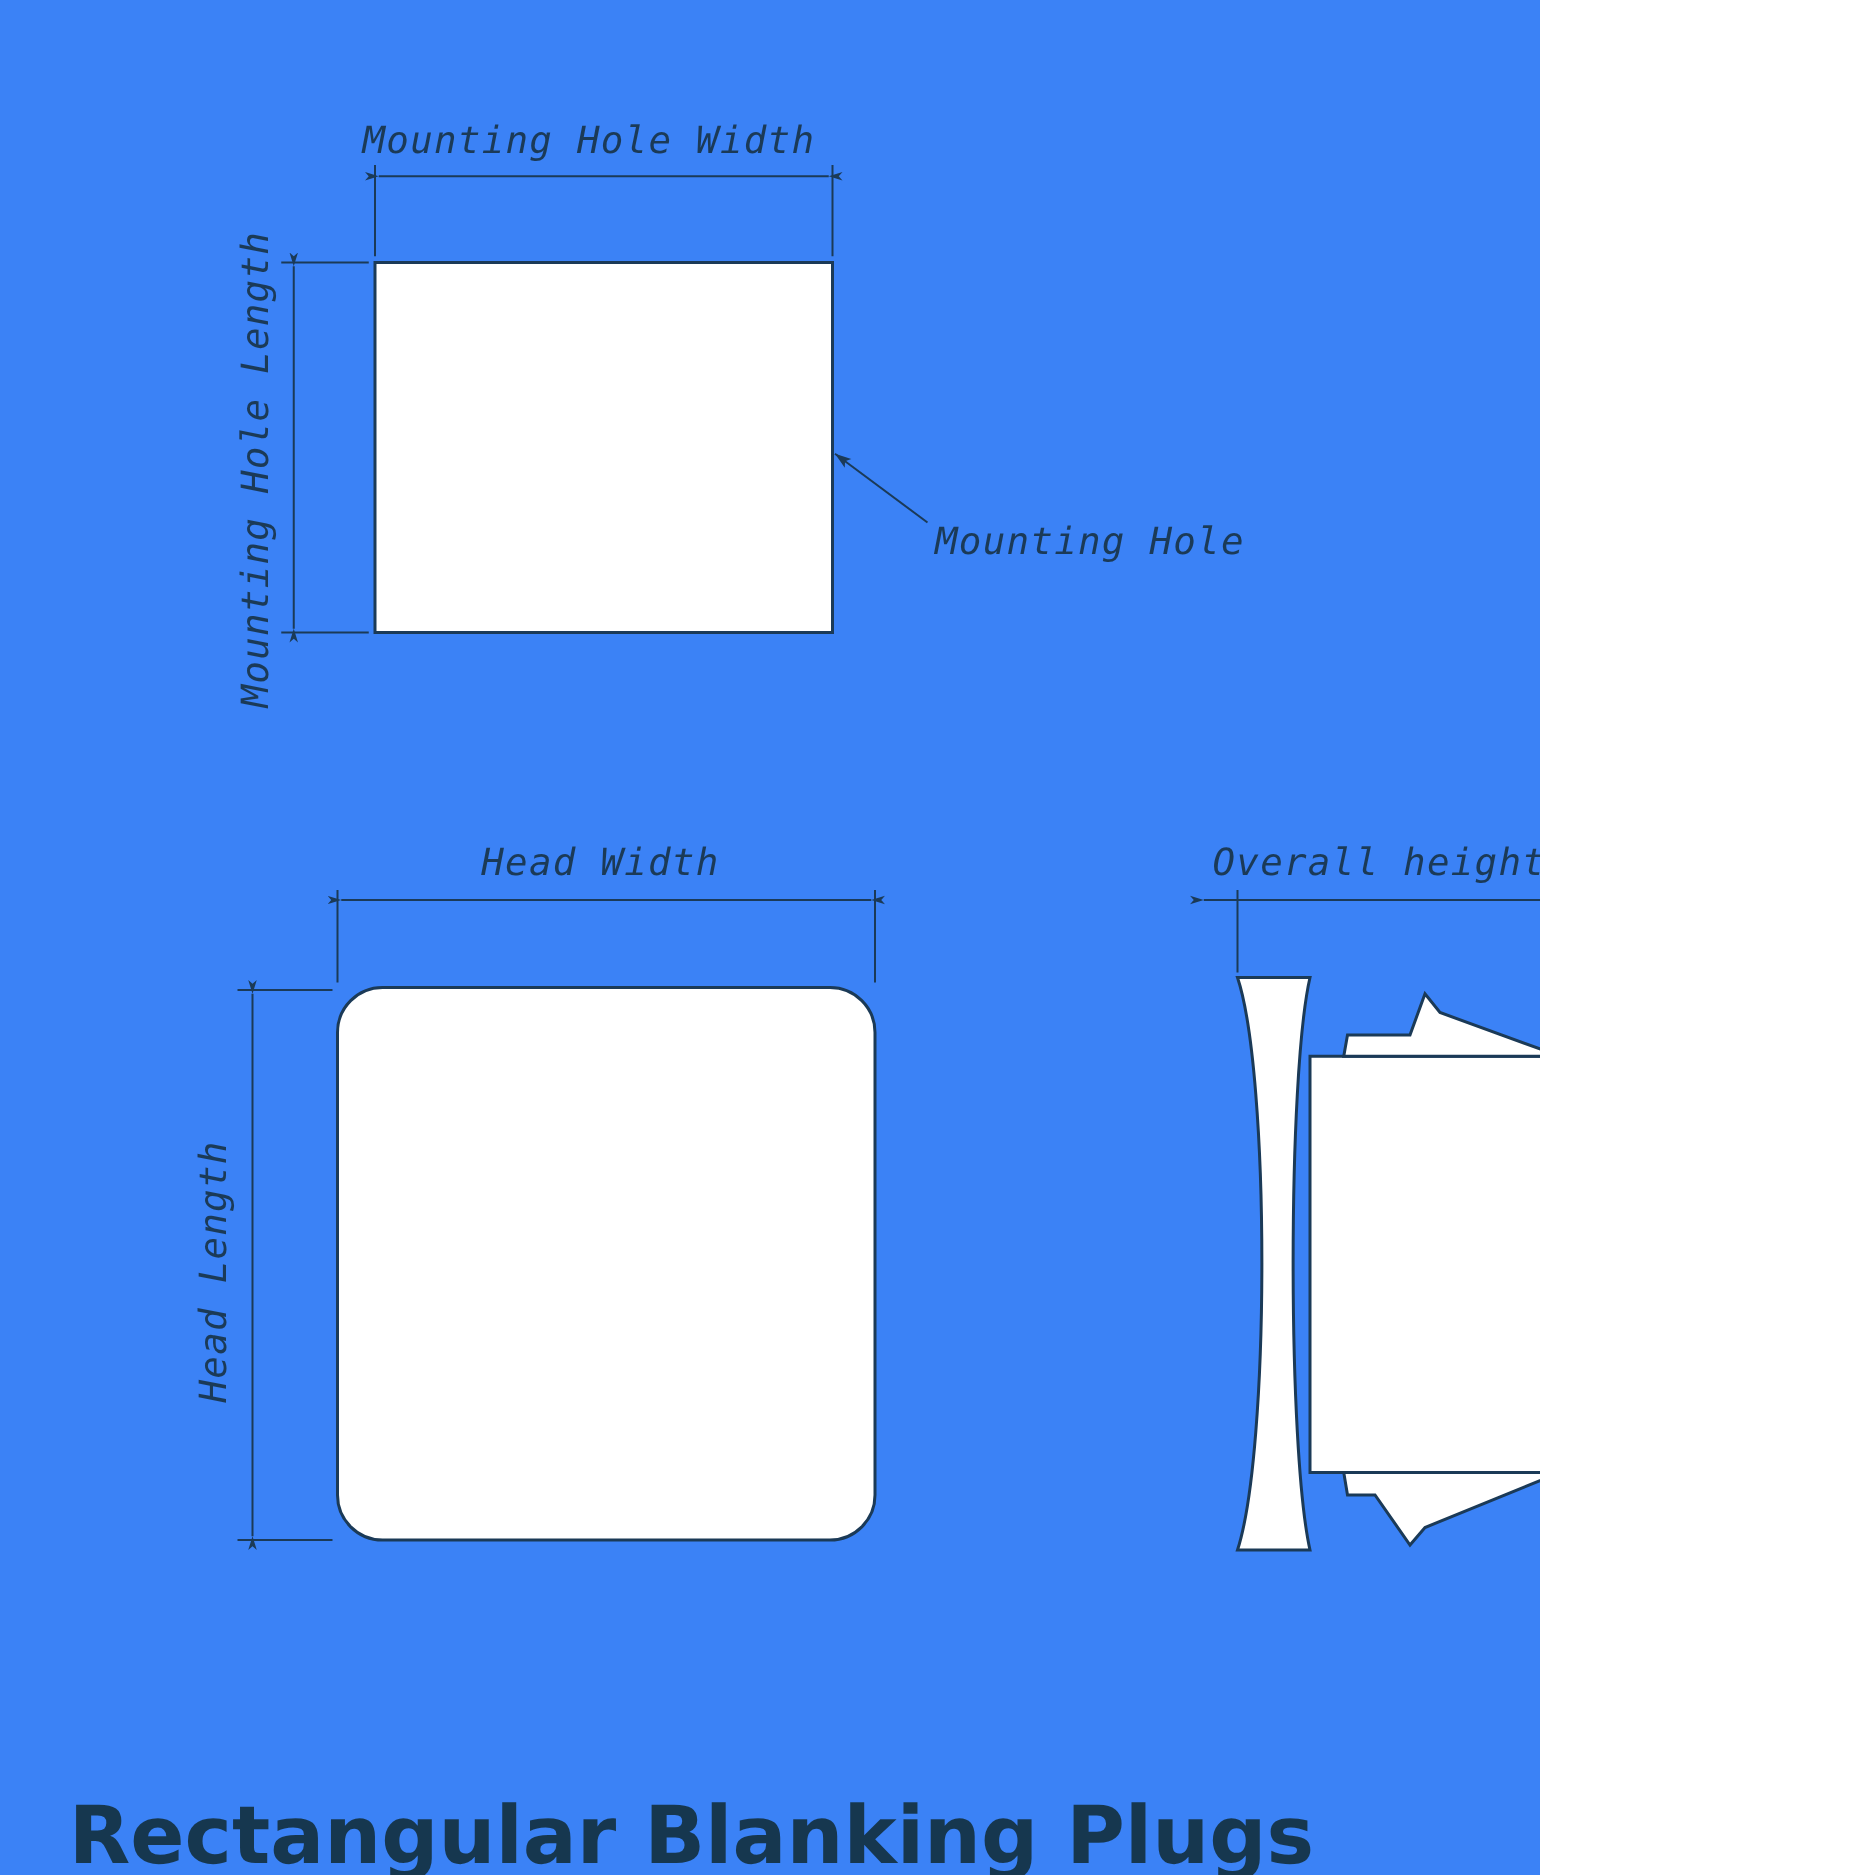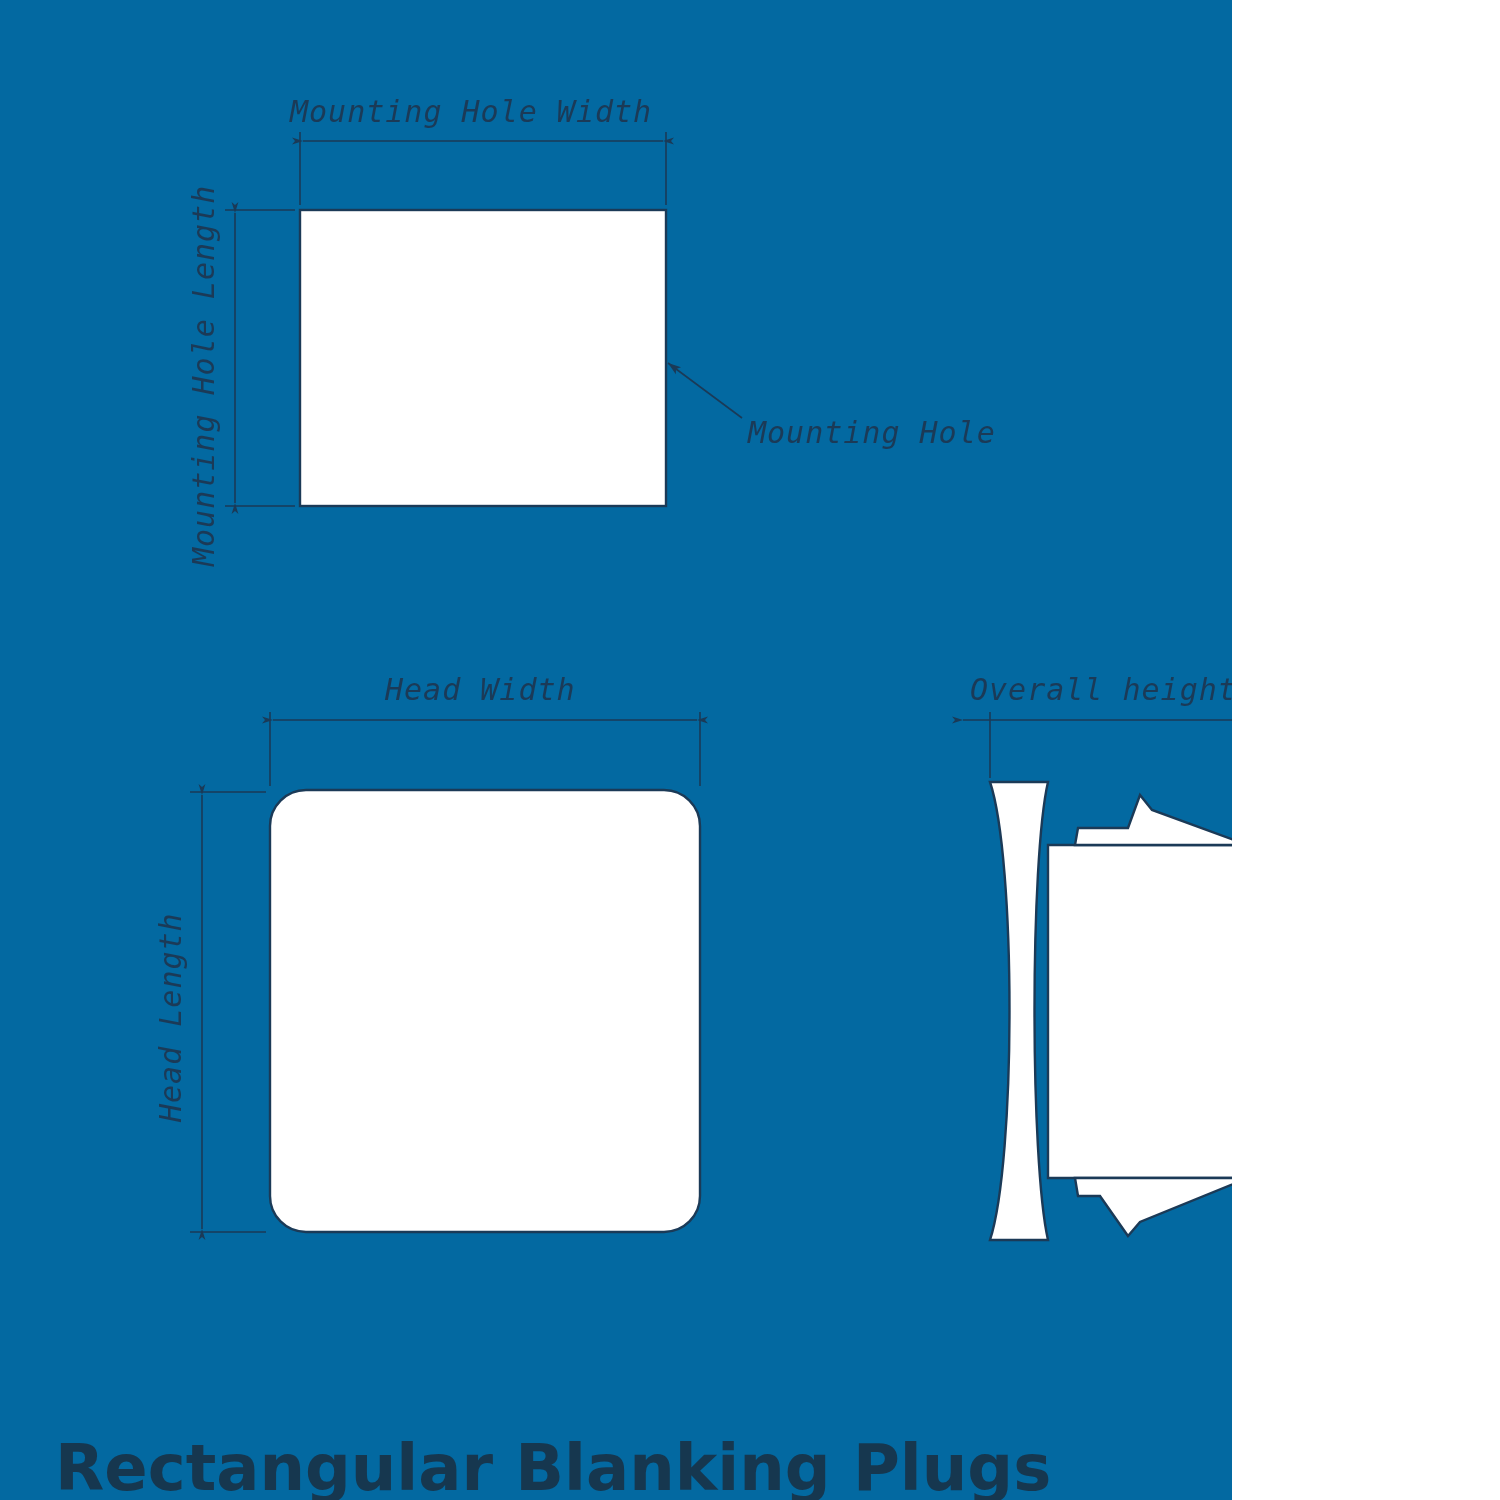--- a/index.html
+++ b/index.html
@@ -4,21 +4,21 @@
 <style>
   html, body {
     margin: 0;
     padding: 0;
     background: #ffffff;
   }
   #stage {
     position: relative;
     width: 1232px;
     height: 1500px;
-    background: #0369a1;
+    background: #3b82f6;
     font-family: "DejaVu Sans Mono", monospace;
     overflow: hidden;
   }
   svg.drawing {
     position: absolute;
     left: 0;
     top: 0;
     width: 1500px;
     height: 1500px;
   }

